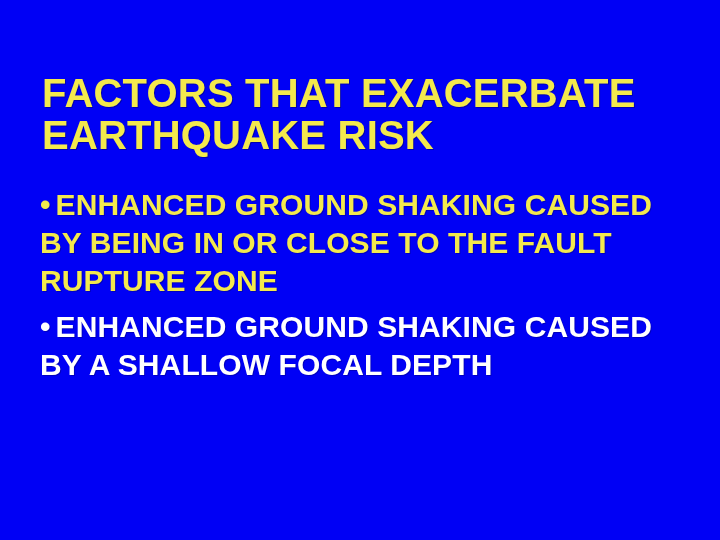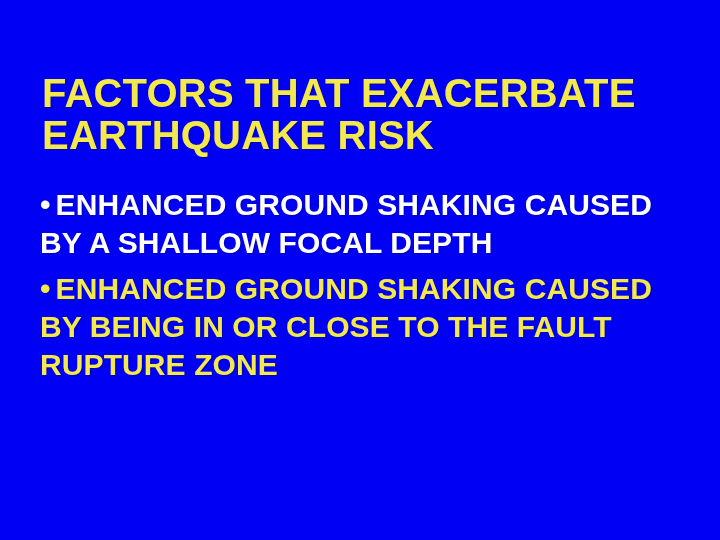--- a/index.html
+++ b/index.html
@@ -75,23 +75,23 @@
 </head>
 <body>
 
 <div class="slide">
 
   <div class="slide-title">FACTORS THAT EXACERBATE
 EARTHQUAKE RISK</div>
 
   <div class="body-block">
 
+    <p class="bullet-para bullet-yellow">
+      <span class="bullet-glyph">•</span><span class="bullet-text">ENHANCED GROUND SHAKING CAUSED BY BEING IN OR CLOSE TO THE FAULT RUPTURE ZONE</span>
+    </p>
+
     <p class="bullet-para bullet-white">
       <span class="bullet-glyph">•</span><span class="bullet-text">ENHANCED GROUND SHAKING CAUSED BY A SHALLOW FOCAL DEPTH</span>
-    </p>
-
-    <p class="bullet-para bullet-yellow">
-      <span class="bullet-glyph">•</span><span class="bullet-text">ENHANCED GROUND SHAKING CAUSED BY BEING IN OR CLOSE TO THE FAULT RUPTURE ZONE</span>
     </p>
 
   </div>
 
 </div>
 
 </body></html>

